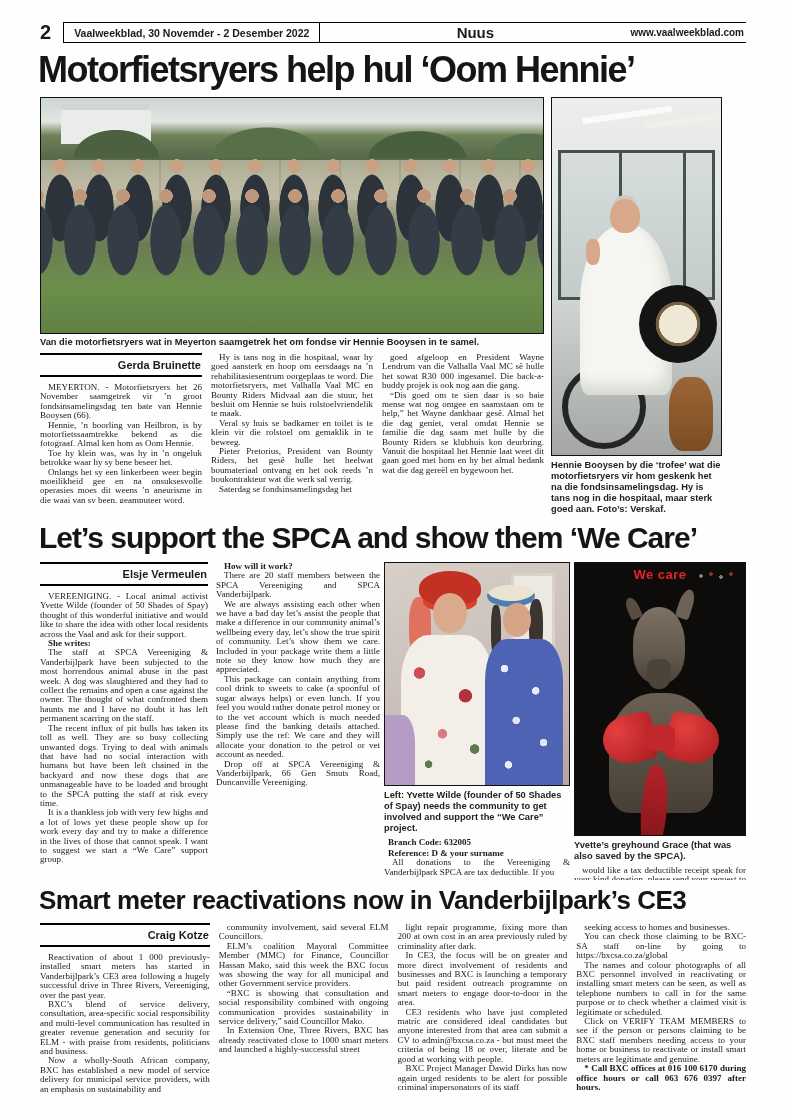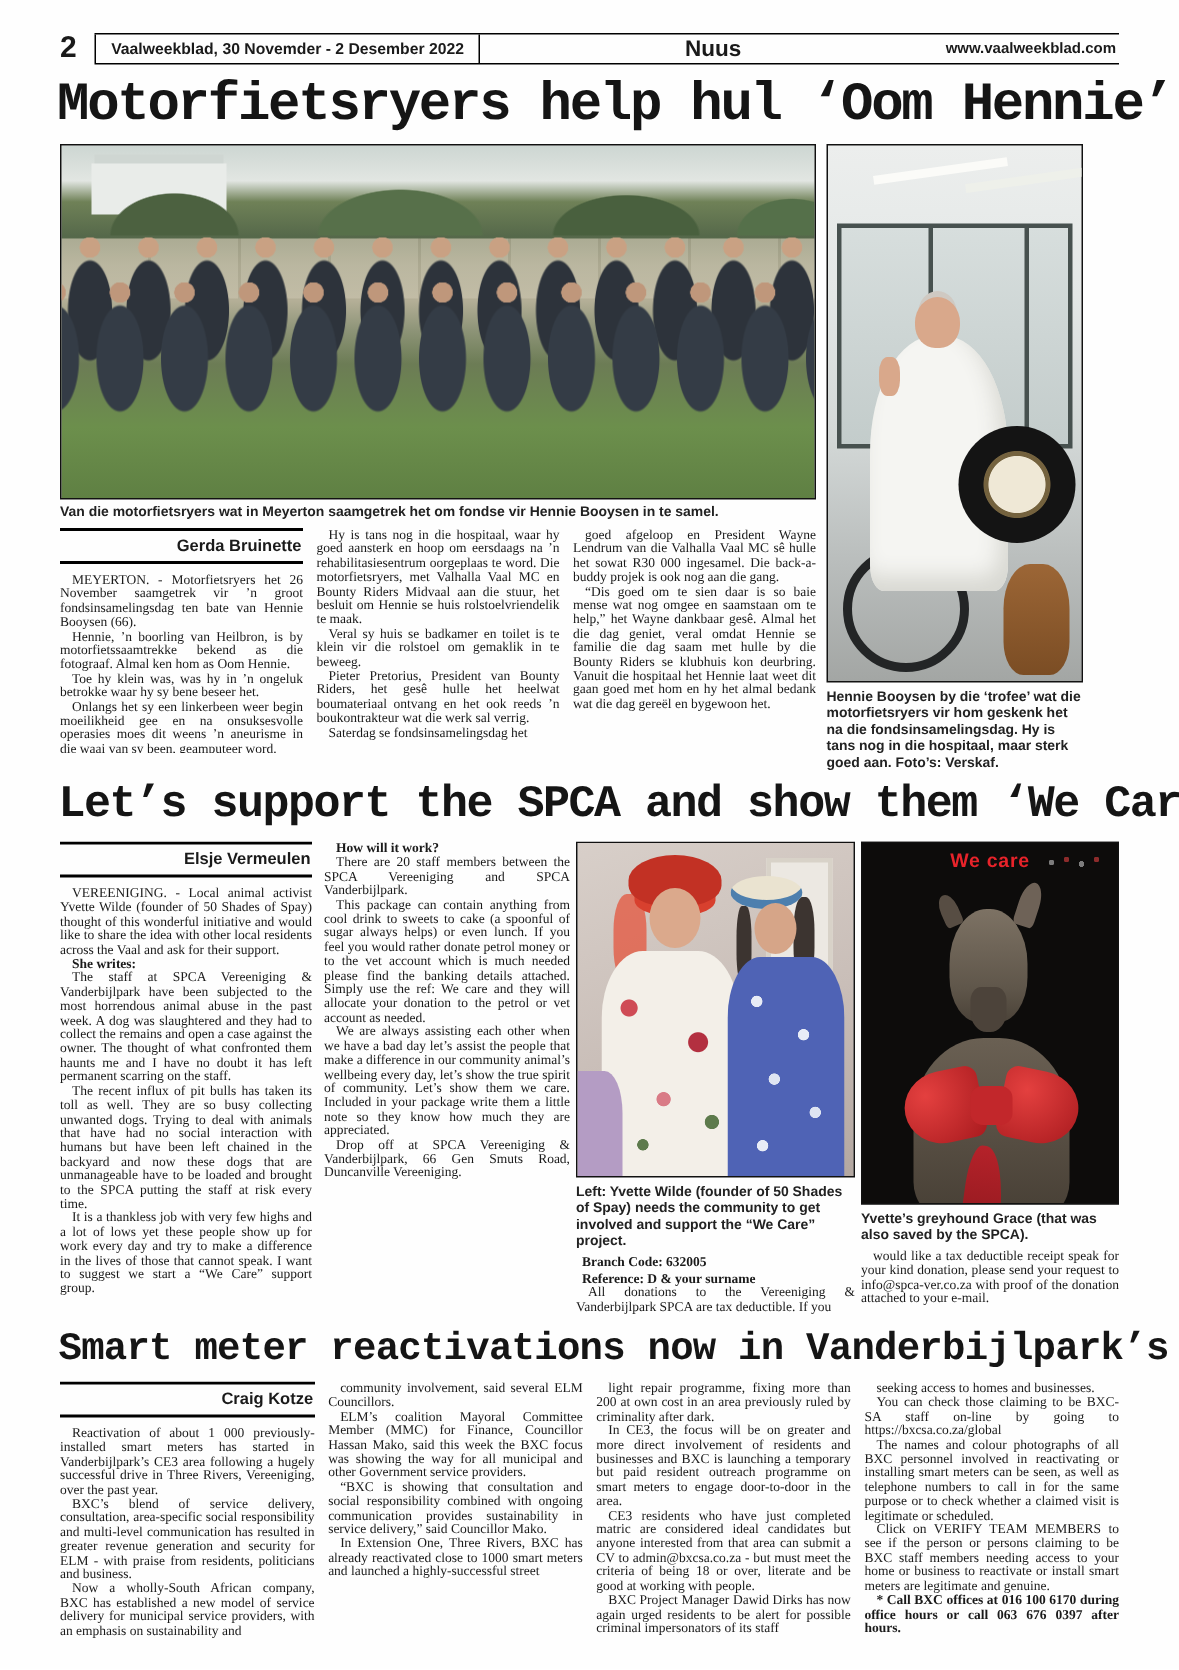--- a/index.html
+++ b/index.html
@@ -11,21 +11,21 @@
     font-family:"Liberation Serif", serif;
   }
   
   .masthead { display:flex; align-items:stretch; height:21px; }
   .page-num { font:bold 20px/21px "Liberation Sans", sans-serif; margin-right:12px; }
   .header-band { flex:1; display:flex; align-items:center; border-top:1.5px solid #000; border-bottom:1.5px solid #000; }
   .date-box { border-left:1.5px solid #000; border-right:1.5px solid #000; padding:0 10px; height:100%; display:flex; align-items:center; font:bold 10.5px "Liberation Sans", sans-serif; white-space:nowrap; }
   .section-title { flex:1; text-align:center; font:bold 15px "Liberation Sans", sans-serif; }
   .website { font:bold 10px "Liberation Sans", sans-serif; padding-right:2px; white-space:nowrap; }
   
-  .headline { font-family:Liberation Mono, monospace; font-weight:bold; color:#151515; white-space:nowrap; }
+  .headline { font-family:Liberation Sans, sans-serif; font-weight:bold; color:#151515; white-space:nowrap; }
   .headline1 { font-size:36px; letter-spacing:-1.5px; margin:6px 0 6px -2px; }
   .headline2 { font-size:30px; letter-spacing:-1px; margin:6px 0 7px -1px; }
   .headline3 { font-size:26px; letter-spacing:-0.5px; margin:5px 0 7px -1px; }
   
   .byline-box { border-top:2px solid #000; border-bottom:2px solid #000; padding:4px 1px; margin-bottom:6px; font:bold 11px "Liberation Sans", sans-serif;text-align:right; }
   .serif p { font-size:9px; line-height:9.4px; text-align:justify; text-indent:8px; margin:0; }
   p.lead-bold { font-weight:bold; }
   .bank-block { margin:7px 0 0 6px; }
   .bank-line { font:bold 9px/10.6px "Liberation Serif", serif; }
   .caption { font:bold 9.3px/11px "Liberation Sans", sans-serif; color:#222; }
@@ -37,21 +37,21 @@
   .photo1 { height:237px; }
   .caption1 { margin:3px 0 5px 0; }
   .art1-cols { display:flex; gap:9px; height:150px; overflow:hidden; }
   .art1-cols .col { flex:1; }
   .photo2 { height:359px; }
   .caption2 { margin-top:4px; }
   
   .art2-region { display:flex; gap:4px; height:318px; overflow:hidden; }
   .a2c1 { width:168px; } .a2c2 { width:168px; padding-left:4px; } .a2c3 { width:186px; } .a2c4 { width:172px; }
   .photo3 { height:224px; }
-  .photo4 { height:242px; }
+  .photo4 { height:274px; }
   .caption3 { margin:4px 0 3px 0; }
   .caption4 { margin:4px 0 4px 0; }
   
   .art3-region { display:flex; gap:9px; height:188px; overflow:hidden; }
   .art3-region .col { flex:1; }
   
   .photo1 { background:linear-gradient(180deg,#cdd6d2 0%,#e2e6e2 10%,#6f8157 16%,#55684a 26%,#93987f 34%,#b4af97 44%,#8f9579 52%,#6c7c55 62%,#6c8f4c 80%,#5f8043 100%); }
   .p1-trees { position:absolute; top:8px; left:0; right:0; height:52px;
     background:radial-gradient(70px 46px at 15% 100%,#4c6140 60%,transparent 62%),
                radial-gradient(90px 50px at 45% 100%,#57704a 60%,transparent 62%),
@@ -195,22 +195,22 @@
       <p>VEREENIGING. - Local animal activist Yvette Wilde (founder of 50 Shades of Spay) thought of this wonderful initiative and would like to share the idea with other local residents across the Vaal and ask for their support.</p>
       <p class="lead-bold">She writes:</p>
       <p>The staff at SPCA Vereeniging &amp; Vanderbijlpark have been subjected to the most horrendous animal abuse in the past week. A dog was slaughtered and they had to collect the remains and open a case against the owner. The thought of what confronted them haunts me and I have no doubt it has left permanent scarring on the staff.</p>
       <p>The recent influx of pit bulls has taken its toll as well. They are so busy collecting unwanted dogs. Trying to deal with animals that have had no social interaction with humans but have been left chained in the backyard and now these dogs that are unmanageable have to be loaded and brought to the SPCA putting the staff at risk every time.</p>
       <p>It is a thankless job with very few highs and a lot of lows yet these people show up for work every day and try to make a difference in the lives of those that cannot speak. I want to suggest we start a “We Care” support group.</p>
     </div>
 
     <div class="a2c2">
       <p class="lead-bold">How will it work?</p>
       <p>There are 20 staff members between the SPCA Vereeniging and SPCA Vanderbijlpark.</p>
+      <p>We are always assisting each other when we have a bad day let’s assist the people that make a difference in our community animal’s wellbeing every day, let’s show the true spirit of community. Let’s show them we care. Included in your package write them a little note so they know how much they are appreciated.</p>
       <p>This package can contain anything from cool drink to sweets to cake (a spoonful of sugar always helps) or even lunch. If you feel you would rather donate petrol money or to the vet account which is much needed please find the banking details attached. Simply use the ref: We care and they will allocate your donation to the petrol or vet account as needed.</p>
-      <p>We are always assisting each other when we have a bad day let’s assist the people that make a difference in our community animal’s wellbeing every day, let’s show the true spirit of community. Let’s show them we care. Included in your package write them a little note so they know how much they are appreciated.</p>
       <p>Drop off at SPCA Vereeniging &amp; Vanderbijlpark, 66 Gen Smuts Road, Duncanville Vereeniging.</p>
     </div>
 
     <div class="a2c3">
       <div class="photo-frame photo3">
         <div class="p3-door"></div>
         <div class="p3-w1-veil"></div>
         <div class="p3-w1-hat"></div>
         <div class="p3-w1-face"></div>
         <div class="p3-w1-blouse"></div>

